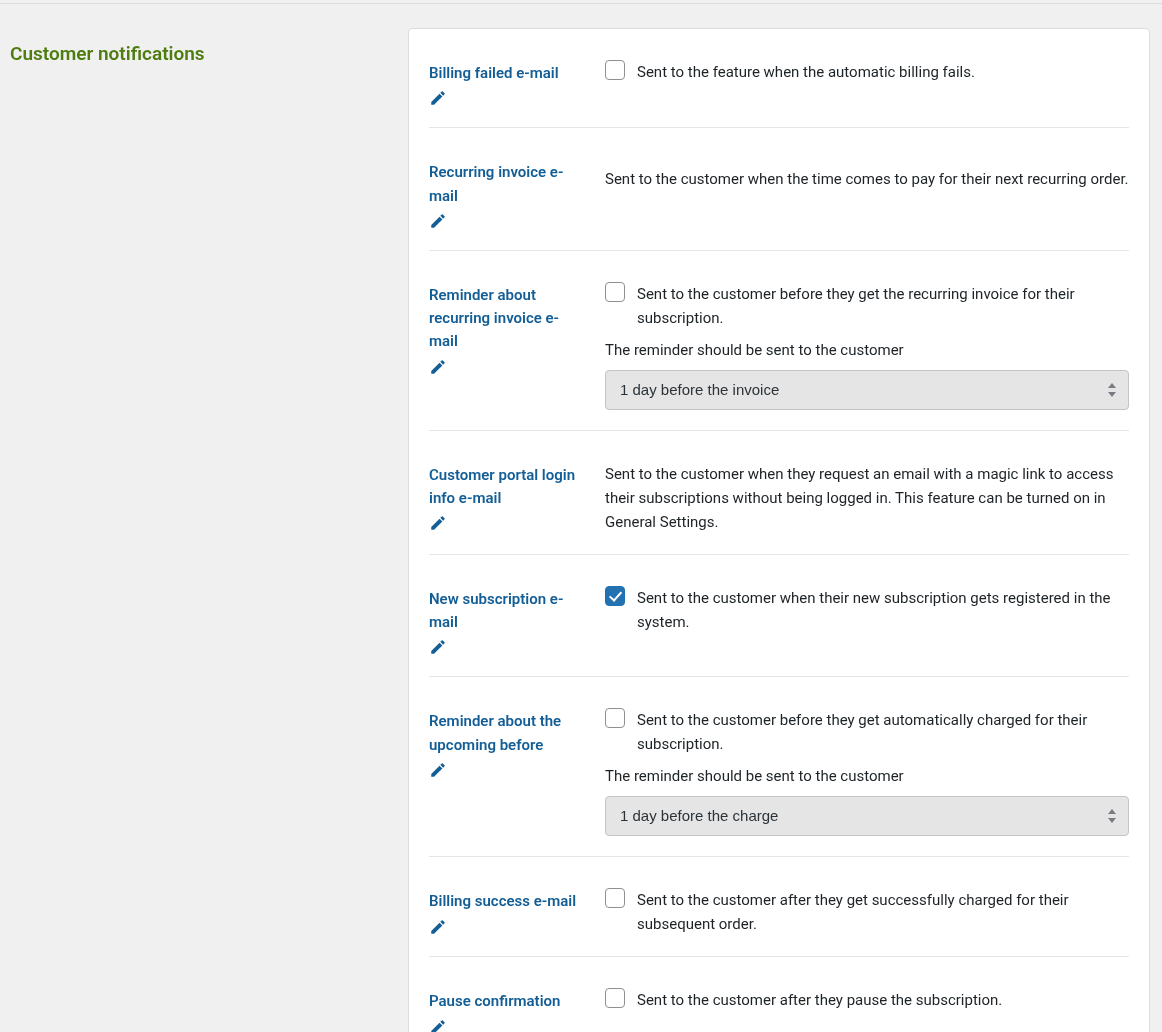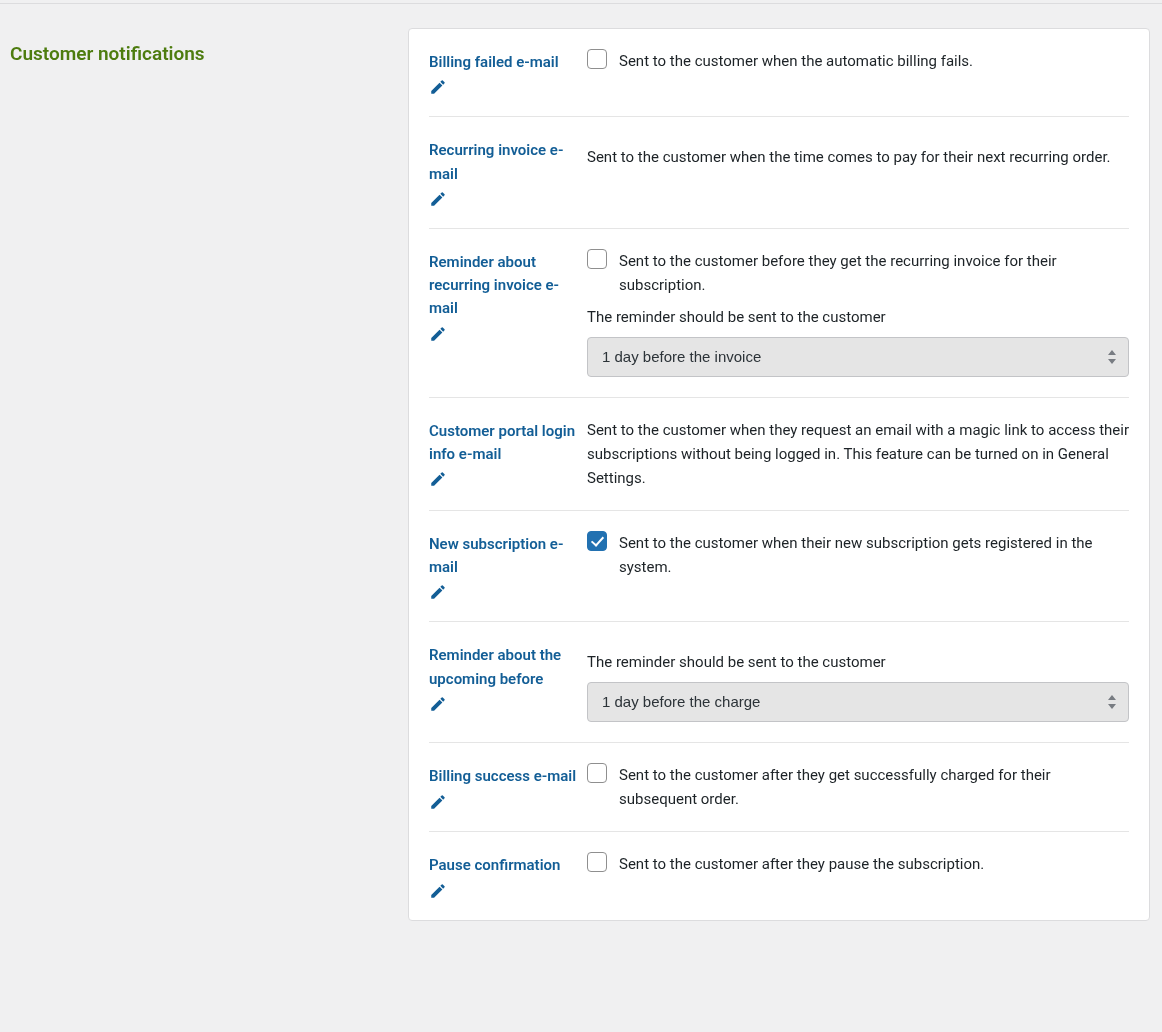--- a/index.html
+++ b/index.html
@@ -46,22 +46,23 @@
     flex:1 1 auto;
     margin:24px 12px 0 0;
     background:var(--card);
     border:1px solid #dcdcde;
     border-radius:4px;
     padding:0 20px 0 20px;
   }
   .row{
     display:flex;
     align-items:flex-start;
-    padding:20px 0 20px 0;
+    padding:31px 0 20px 0;
     border-bottom:1px solid var(--divider);
+    gap:18px;
   }
   .row:last-child{border-bottom:none;}
   .row .label-col{
     flex:0 0 158px;
     padding-top:2px;
   }
   .row .label-col a{
     color:var(--link);
     text-decoration:none;
     font-weight:600;
@@ -166,21 +167,21 @@
         <a href="#">Billing failed e-mail</a>
         <span class="edit-icon">
           <svg viewBox="0 0 24 24" width="18" height="18" fill="currentColor">
               <path d="M3 17.25V21h3.75l11.06-11.06-3.75-3.75L3 17.25zM20.71 7.04a1 1 0 000-1.41l-2.34-2.34a1 1 0 00-1.41 0l-1.83 1.83 3.75 3.75 1.83-1.83z"></path>
             </svg>
         </span>
       </div>
       <div class="content-col">
         <div class="check-line">
           <input type="checkbox" class="chk" style="">
-          <p class="desc">Sent to the customer when the automatic billing fails.</p>
+          <p class="desc">Sent to the feature when the automatic billing fails.</p>
         </div>
       </div>
     </div>
 
     <div class="row">
       <div class="label-col">
         <a href="#">Recurring invoice e-mail</a>
         <span class="edit-icon">
           <svg viewBox="0 0 24 24" width="18" height="18" fill="currentColor">
               <path d="M3 17.25V21h3.75l11.06-11.06-3.75-3.75L3 17.25zM20.71 7.04a1 1 0 000-1.41l-2.34-2.34a1 1 0 00-1.41 0l-1.83 1.83 3.75 3.75 1.83-1.83z"></path>
@@ -254,20 +255,24 @@
     <div class="row">
       <div class="label-col">
         <a href="#">Reminder about the upcoming before</a>
         <span class="edit-icon">
           <svg viewBox="0 0 24 24" width="18" height="18" fill="currentColor">
               <path d="M3 17.25V21h3.75l11.06-11.06-3.75-3.75L3 17.25zM20.71 7.04a1 1 0 000-1.41l-2.34-2.34a1 1 0 00-1.41 0l-1.83 1.83 3.75 3.75 1.83-1.83z"></path>
             </svg>
         </span>
       </div>
       <div class="content-col">
+        <div class="check-line">
+          <input type="checkbox" class="chk" style="">
+          <p class="desc">Sent to the customer before they get automatically charged for their subscription.</p>
+        </div>
         <p class="sub-note">The reminder should be sent to the customer</p>
         <div class="select-wrap">
           <select class="sel">
             <option>1 day before the charge</option>
           </select>
           <span class="caret">
             <svg width="10" height="14" viewBox="0 0 10 14" fill="currentColor">
                 <path d="M5 0L9 5H1L5 0zM5 14L1 9h8l-4 5z"></path>
               </svg>
           </span>

